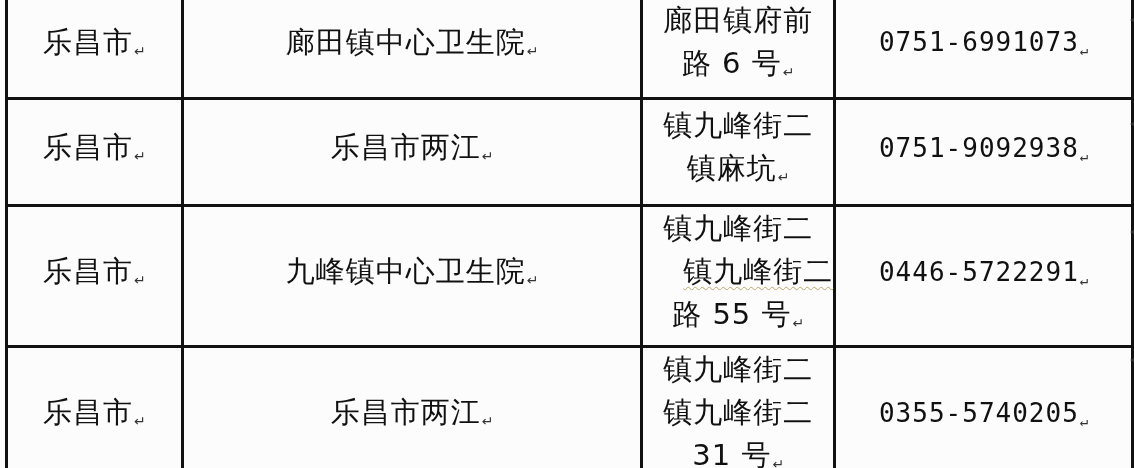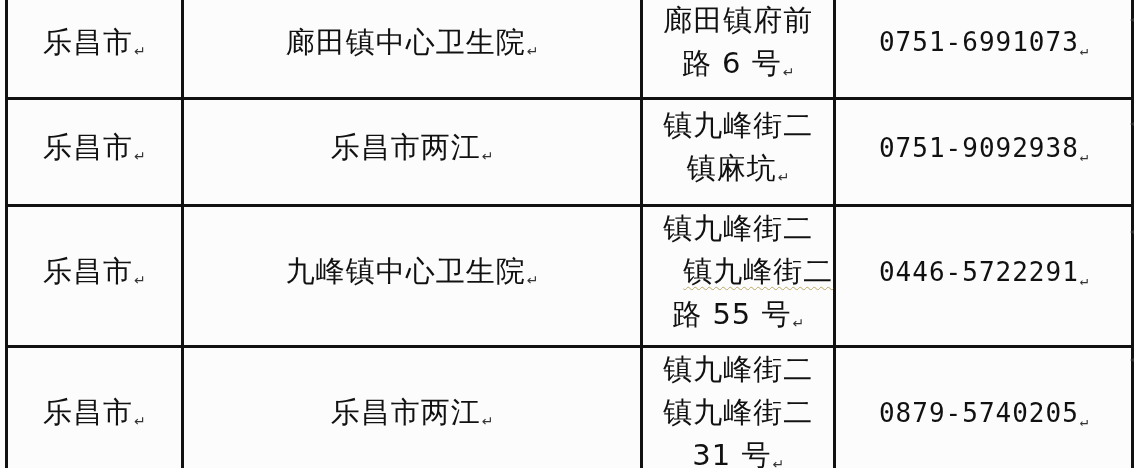--- a/index.html
+++ b/index.html
@@ -69,21 +69,21 @@
     <td class="c4 phone"><span>0446-5722291</span><span class="mark">↵</span></td>
   </tr>
   <tr style="height:128px">
     <td class="c1"><span>乐昌市</span><span class="mark">↵</span></td>
     <td class="c2"><span>乐昌市两江</span><span class="mark">↵</span></td>
     <td class="c3">
       <span class="addr-line">镇九峰街二</span>
       <span class="addr-line">镇九峰街二</span>
       <span class="addr-line"><span>31 号</span><span class="mark">↵</span></span>
     </td>
-    <td class="c4 phone"><span>0879-5740205</span><span class="mark">↵</span></td>
+    <td class="c4 phone"><span>0355-5740205</span><span class="mark">↵</span></td>
   </tr>
 </tbody>
   </table>
 
 <span class="rowend" style="top:12px">◂</span>
 <span class="rowend" style="top:116px">◂</span>
 <span class="rowend" style="top:224px">◂</span>
 <span class="rowend" style="top:352px">◂</span>
 
 </body></html>

